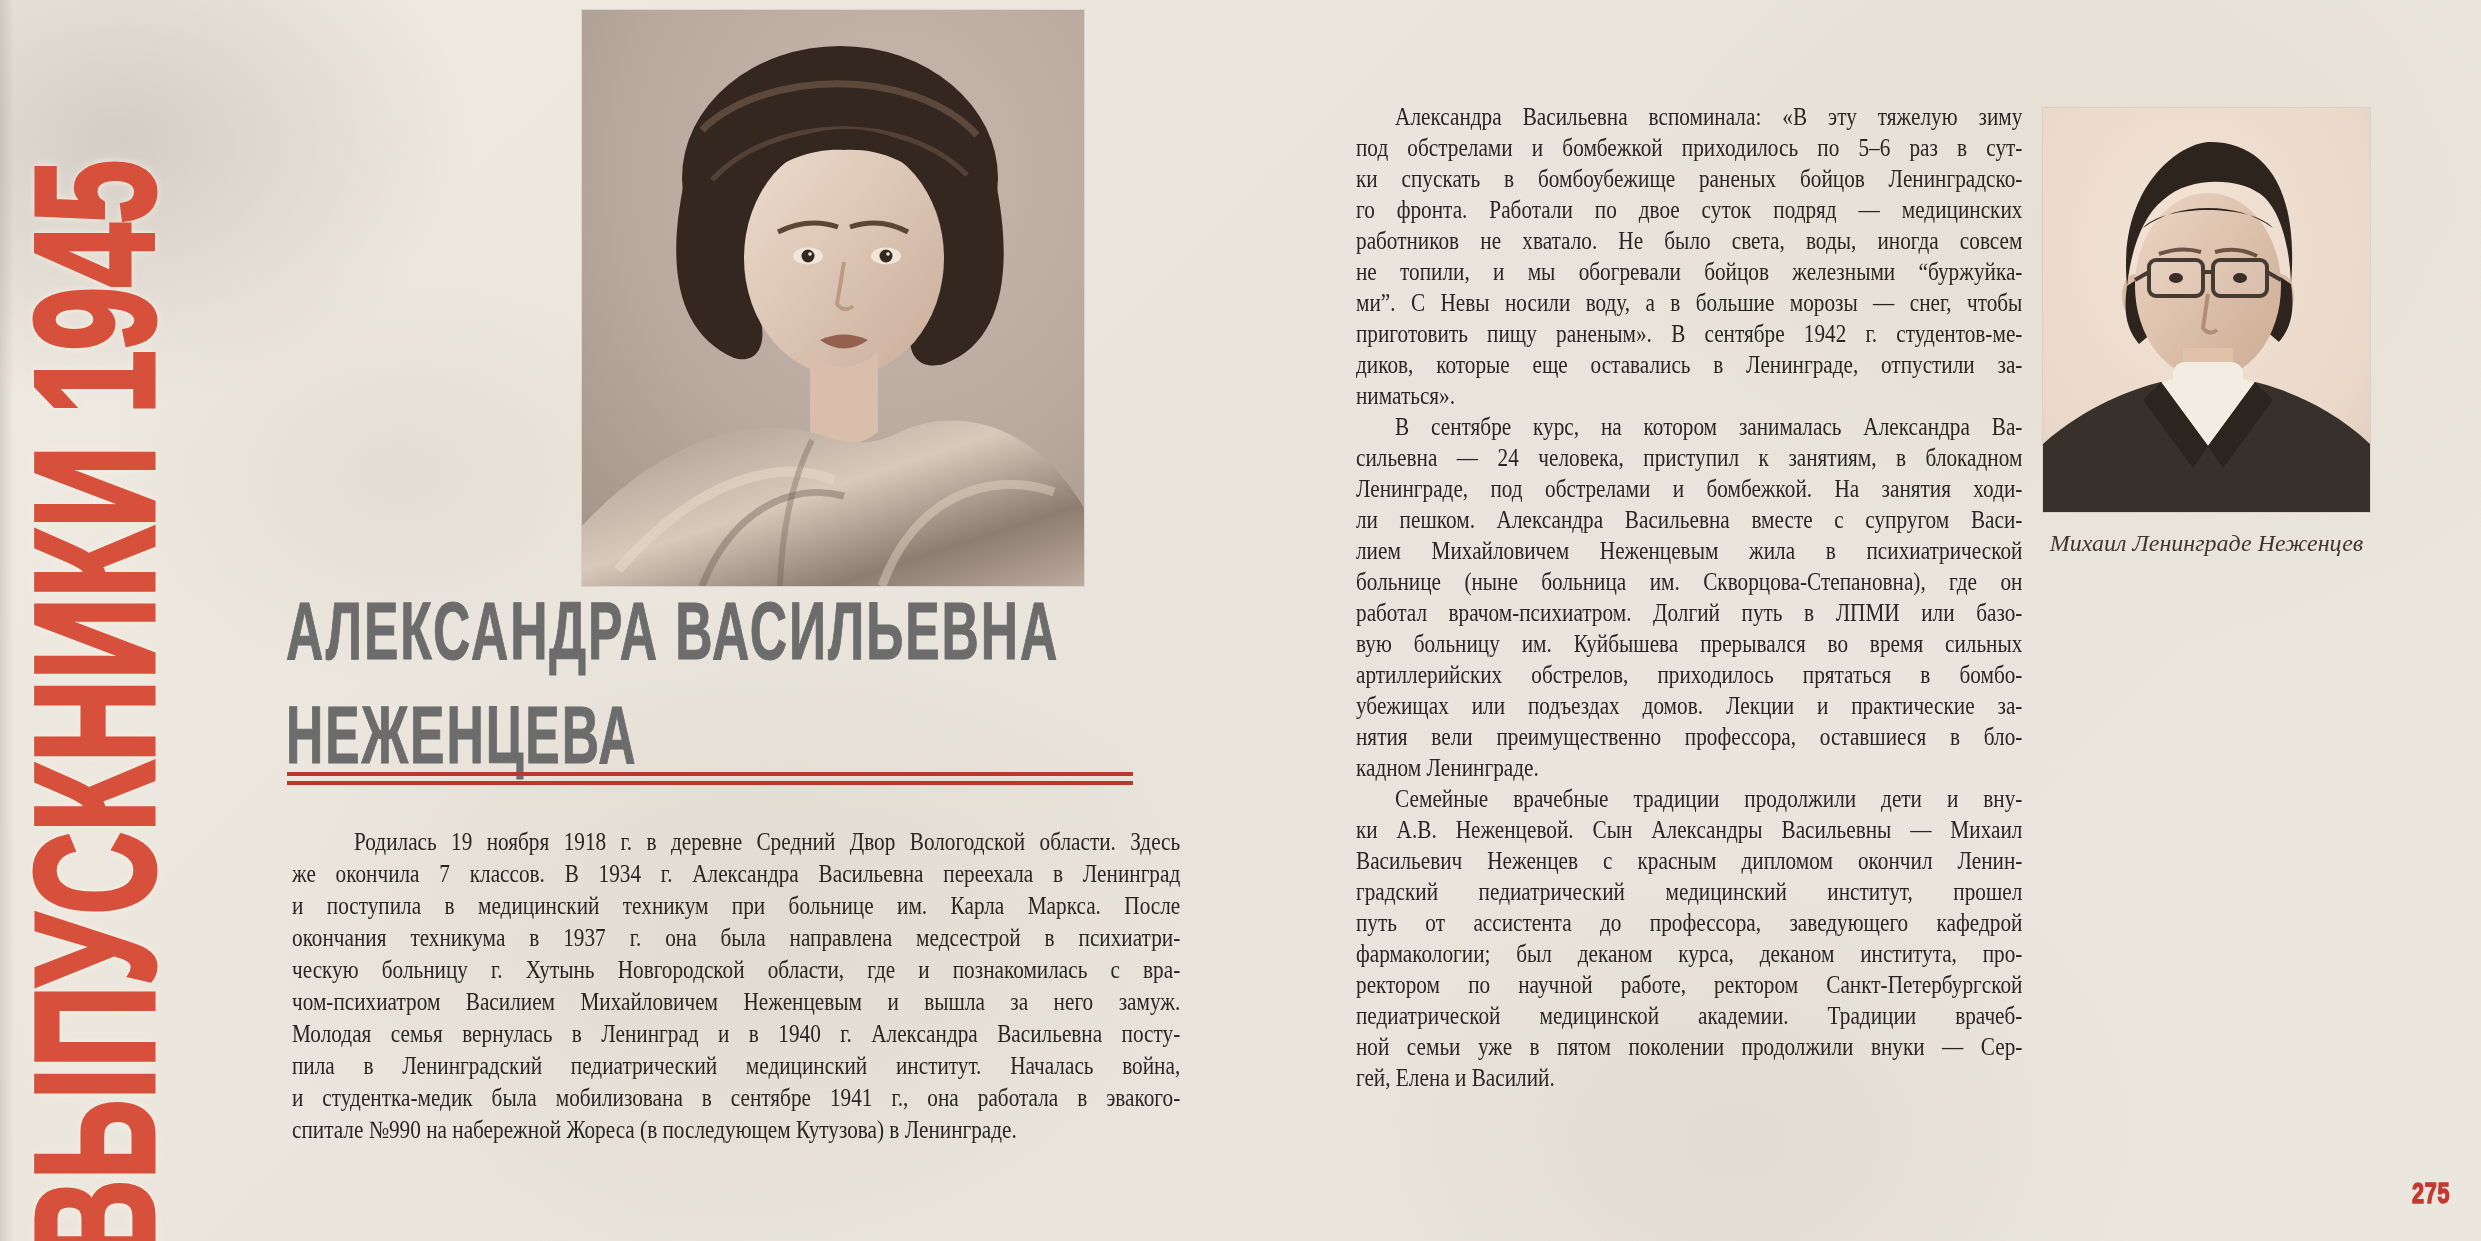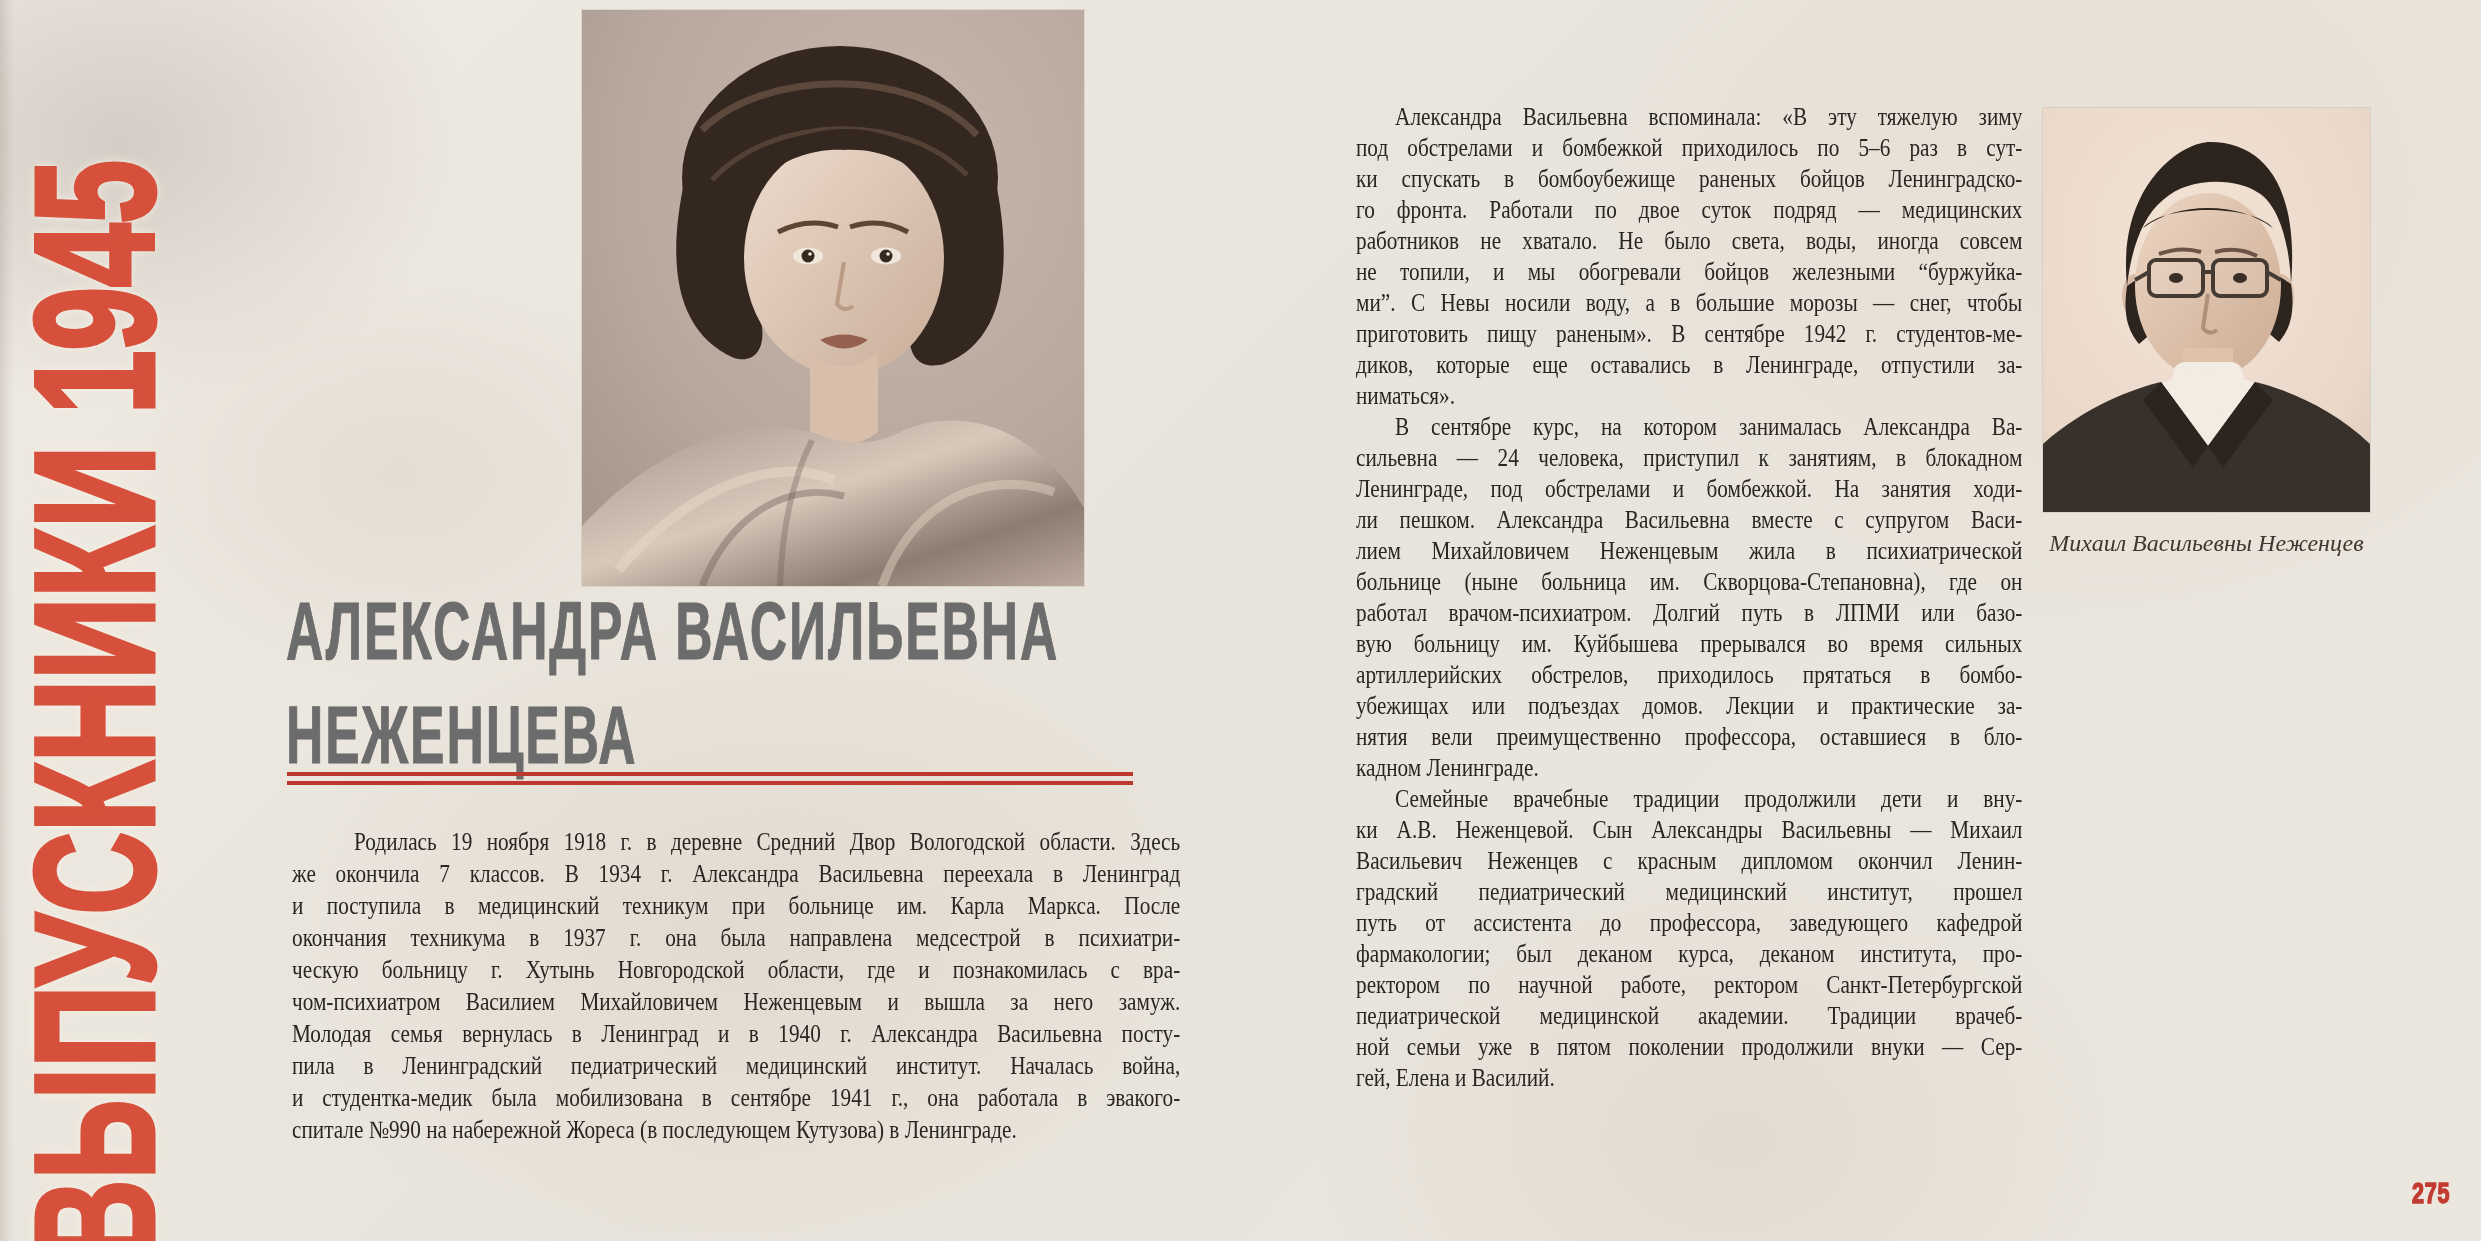--- a/index.html
+++ b/index.html
@@ -250,16 +250,16 @@
       <rect x="130" y="254" width="70" height="30" rx="12" fill="#f3ece2"></rect>
       <path d="M112,280 L165,344 L218,280 C200,262 130,262 112,280 Z" fill="#f3ece2"></path>
       <path d="M118,404 L118,312 C132,296 198,296 212,312 L212,404 Z" fill="#f3ece2"></path>
 
       <path d="M0,404 L0,336 C42,298 92,280 118,274 L165,338 L212,274 C238,280 288,298 327,336 L327,404 Z" fill="#38302a"></path>
       <path d="M118,274 L165,338 L150,360 L100,292 Z" fill="#2c251f"></path>
       <path d="M212,274 L165,338 L180,360 L230,292 Z" fill="#2c251f"></path>
     </svg>
   </div>
 
-  <div class="caption">Михаил Васильевны Неженцев</div>
+  <div class="caption">Михаил Ленинграде Неженцев</div>
 
   <div class="pagenum">275</div>
 </div>
 
 </body></html>

